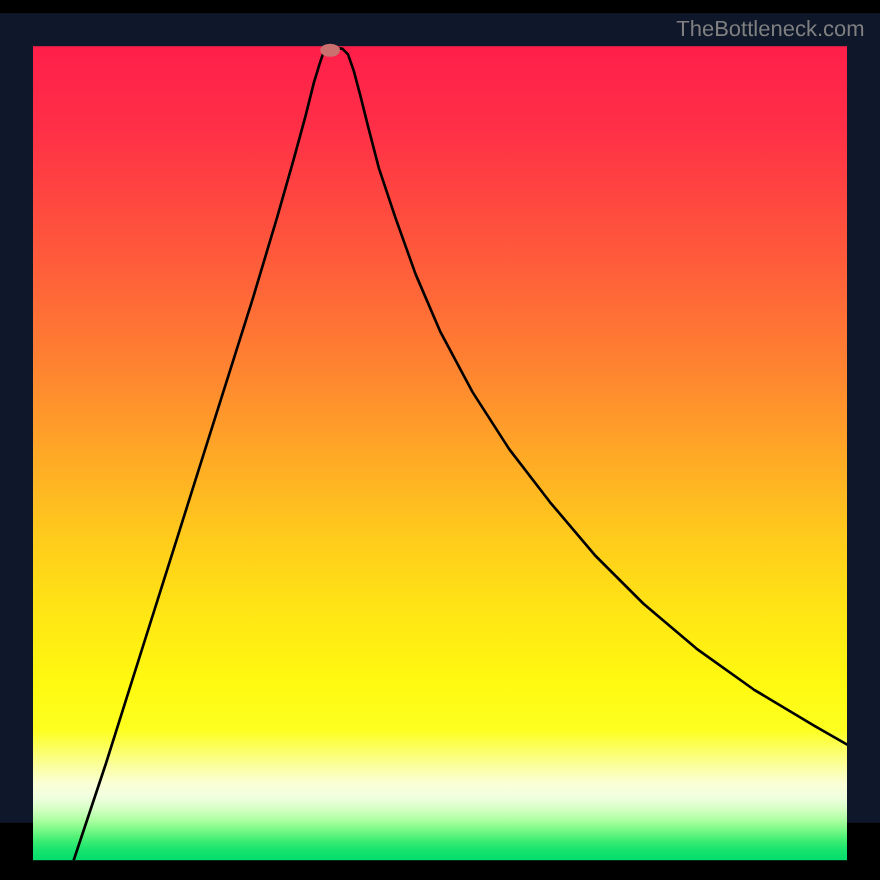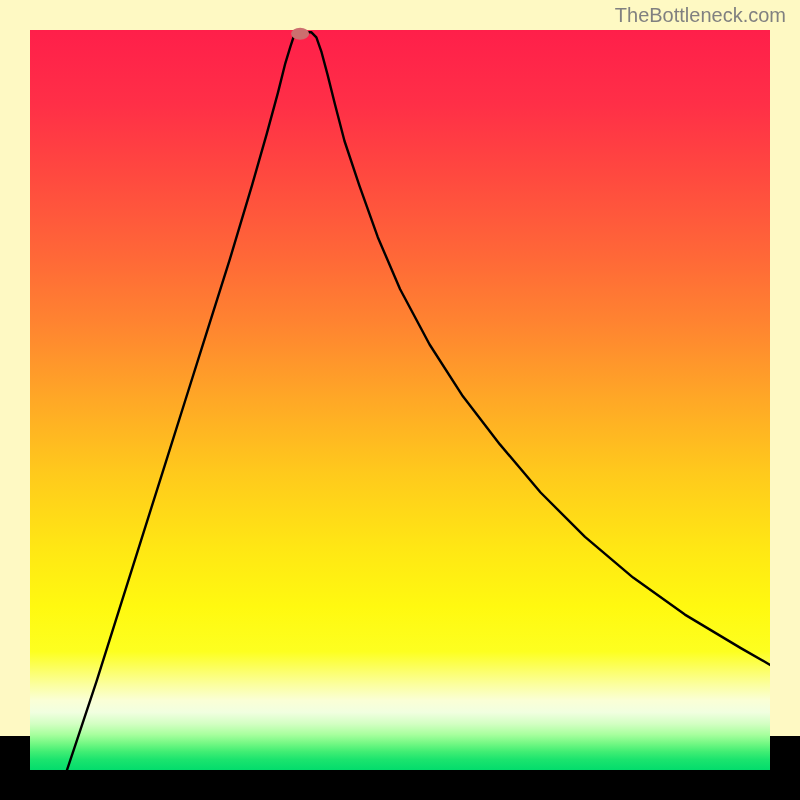--- a/index.html
+++ b/index.html
@@ -6,24 +6,24 @@
     margin: 0;
     padding: 0;
     width: 800px;
     height: 800px;
     background: #000000;
     overflow: hidden;
   }
   .frame {
     position: absolute;
     left: 0;
-    top: 0;
+    top: 12px;
     width: 800px;
     height: 736px;
-    background: #fef9c3;
+    background: #0f172a;
   }
   .watermark {
     position: absolute;
     top: 4px;
     right: 14px;
     font-family: Arial, Helvetica, sans-serif;
     font-size: 20px;
     color: #808080;
     z-index: 10;
   }

